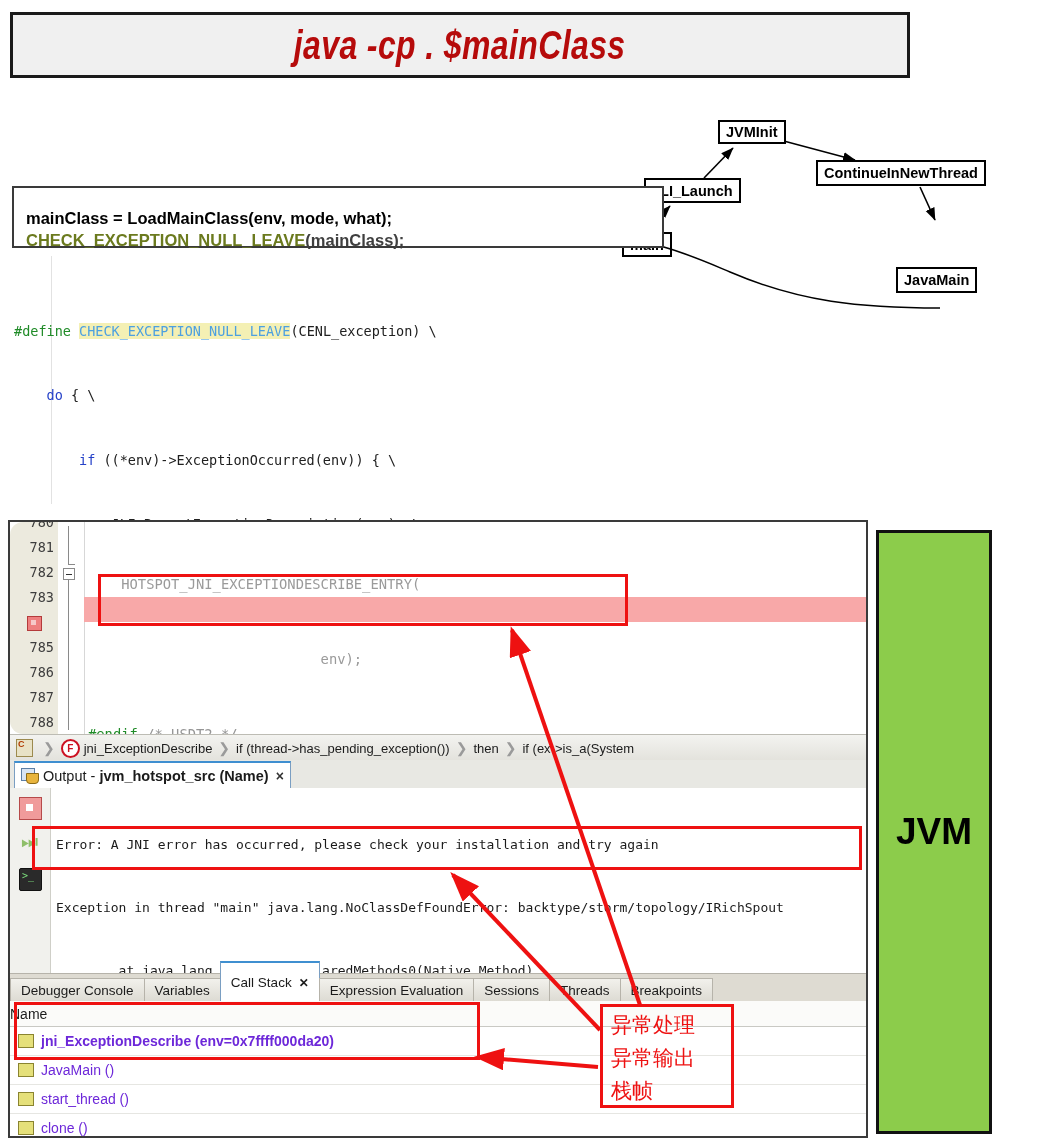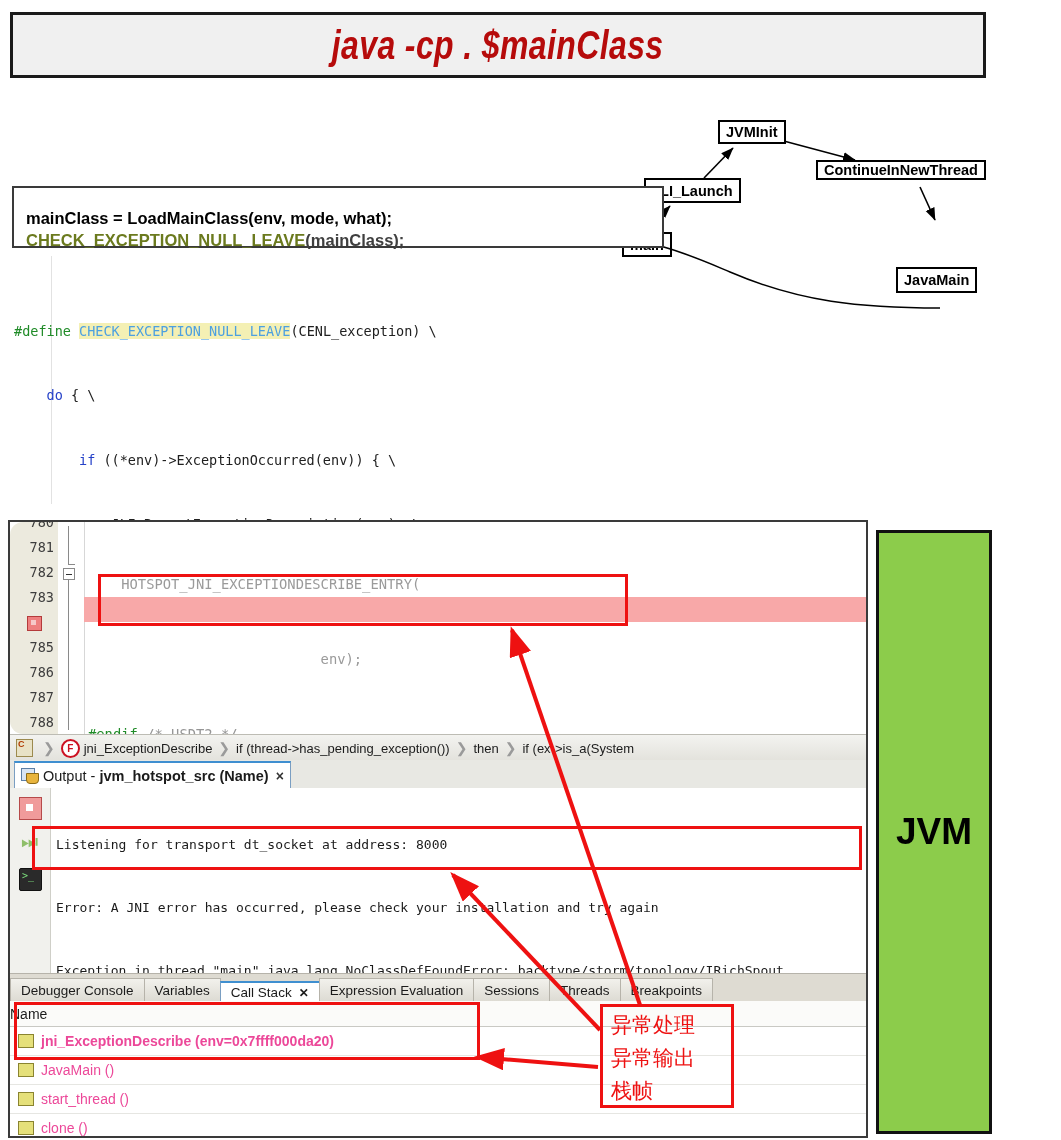--- a/index.html
+++ b/index.html
@@ -1,34 +1,34 @@
 <!DOCTYPE html>
 <html><head>
 <meta charset="utf-8">
 <style>
   html,body{margin:0;padding:0;background:#ffffff;}
   body{width:1061px;height:1140px;position:relative;overflow:hidden;
        font-family:"Liberation Sans", sans-serif;}
 
   
-  #title-banner{position:absolute;left:10px;top:12px;width:976px;height:66px;
+  #title-banner{position:absolute;left:10px;top:12px;width:900px;height:66px;
     background:#f0f0f0;border:3px solid #1a1a1a;box-sizing:border-box;
     display:flex;align-items:center;justify-content:center;}
   #title-text{color:#b60b0b;font-size:41px;font-style:italic;font-weight:600;
     font-family:"Liberation Sans", sans-serif;letter-spacing:0.5px;
     transform:scaleX(0.78);transform-origin:center;white-space:nowrap;}
 
   
   #callgraph{position:absolute;left:600px;top:108px;width:461px;height:170px;}
   .gbox{position:absolute;border:2px solid #000;background:#fff;
     font-weight:bold;font-size:14.5px;color:#000;
     display:flex;align-items:center;justify-content:center;
     padding:2px 6px;box-sizing:border-box;white-space:nowrap;}
   #gb-jvminit{left:118px;top:12px;height:24px;}
-  #gb-continue{left:216px;top:52px;height:20px;}
+  #gb-continue{left:216px;top:52px;height:26px;}
   #gb-jli{left:44px;top:70px;height:25px;}
   #gb-javamain{left:296px;top:114px;height:26px;margin-top:45px;}
   #gb-main{left:22px;top:124px;height:25px;}
   #gsvg{position:absolute;left:0;top:0;width:461px;height:170px;}
 
   
   #callout{position:absolute;left:12px;top:186px;width:652px;height:62px;
     border:2px solid #3a3a3a;background:#fff;box-sizing:border-box;
     padding:19px 0 0 12px;}
   .co-line{font-size:16.5px;font-weight:bold;line-height:22px;white-space:nowrap;}
@@ -134,30 +134,30 @@
   #redbox-console{position:absolute;left:22px;top:38px;width:830px;height:44px;
     border:3px solid #ee1111;box-sizing:border-box;}
 
   
   #tabbar{position:absolute;left:0;top:451px;width:100%;height:28px;
     background:#dedbd2;border-top:1px solid #b6b3aa;display:flex;align-items:flex-end;}
   .btab{height:24px;padding:0 10px;display:flex;align-items:center;
     font-size:13.5px;color:#1b1b1b;background:linear-gradient(#f2f1ec,#dcdad2);
     border:1px solid #b6b3aa;border-bottom:none;margin-right:-1px;box-sizing:border-box;}
   .btab.active{background:#fff;border:1px solid #7a9ec2;border-top:2px solid #3f8fd0;
-    border-bottom:none;height:21px;}
+    border-bottom:none;height:41px;}
   .btab .x{margin-left:7px;font-weight:bold;font-size:12px;}
 
   
   #stack{position:absolute;left:0;top:479px;width:100%;bottom:0;background:#fff;}
   #stack-head{height:25px;border-bottom:1px solid #c9c9c4;
     background:#fbfbf9;display:flex;align-items:center;padding-left:0;
     font-size:14px;color:#1b1b1b;}
   .srow{height:28px;display:flex;align-items:center;padding-left:8px;
-    font-size:14px;color:#ec4899;border-bottom:1px solid #e6e6e2;}
+    font-size:14px;color:#6d28d9;border-bottom:1px solid #e6e6e2;}
   .srow.bold{font-weight:bold;}
   .sq{width:14px;height:12px;background:#e5e07a;border:1px solid #8a8430;
     margin-right:7px;flex:0 0 auto;}
   #redbox-stack{position:absolute;left:4px;top:480px;width:466px;height:58px;
     border:3px solid #ee1111;box-sizing:border-box;z-index:5;}
 
   
   #cn-box{position:absolute;left:600px;top:1004px;width:134px;height:104px;
     border:3px solid #ee1111;background:transparent;box-sizing:border-box;
     padding:2px 0 0 8px;z-index:6;}
@@ -286,21 +286,20 @@
     </div>
   </div>
 
   <div id="console">
     <div id="console-tools">
       <div class="ctool" id="ct-stop"></div>
       <div class="ctool" id="ct-run">⏭</div>
       <div class="ctool" id="ct-term"></div>
     </div>
     <div id="console-text">
-      <div>Listening for transport dt_socket at address: 8000</div>
       <div>Error: A JNI error has occurred, please check your installation and try again</div>
       <div>Exception in thread "main" java.lang.NoClassDefFoundError: backtype/storm/topology/IRichSpout</div>
       <div>        at java.lang.Class.getDeclaredMethods0(Native Method)</div>
       <div>        at java.lang.Class.privateGetDeclaredMethods(Class.java:2701)</div>
       
       
       
     </div>
     <div id="redbox-console"></div>
   </div>

